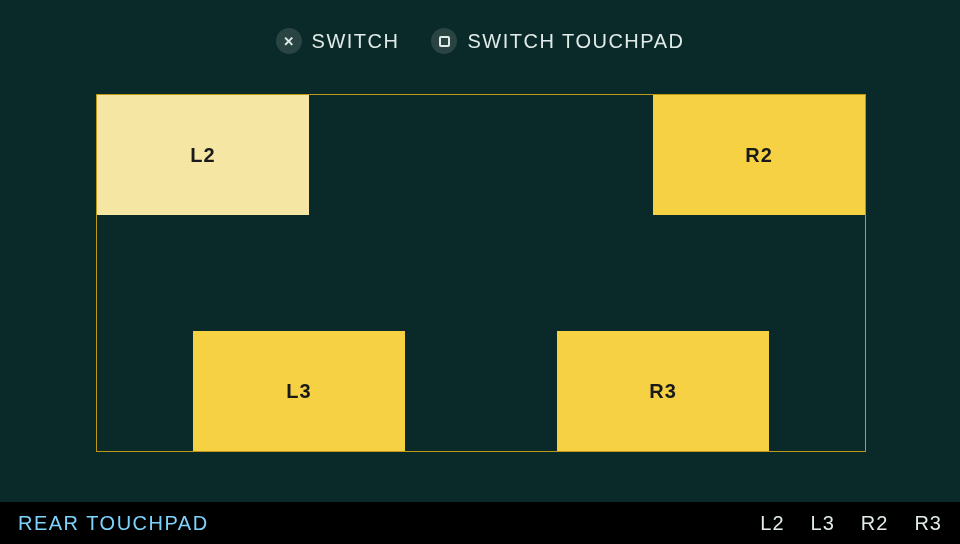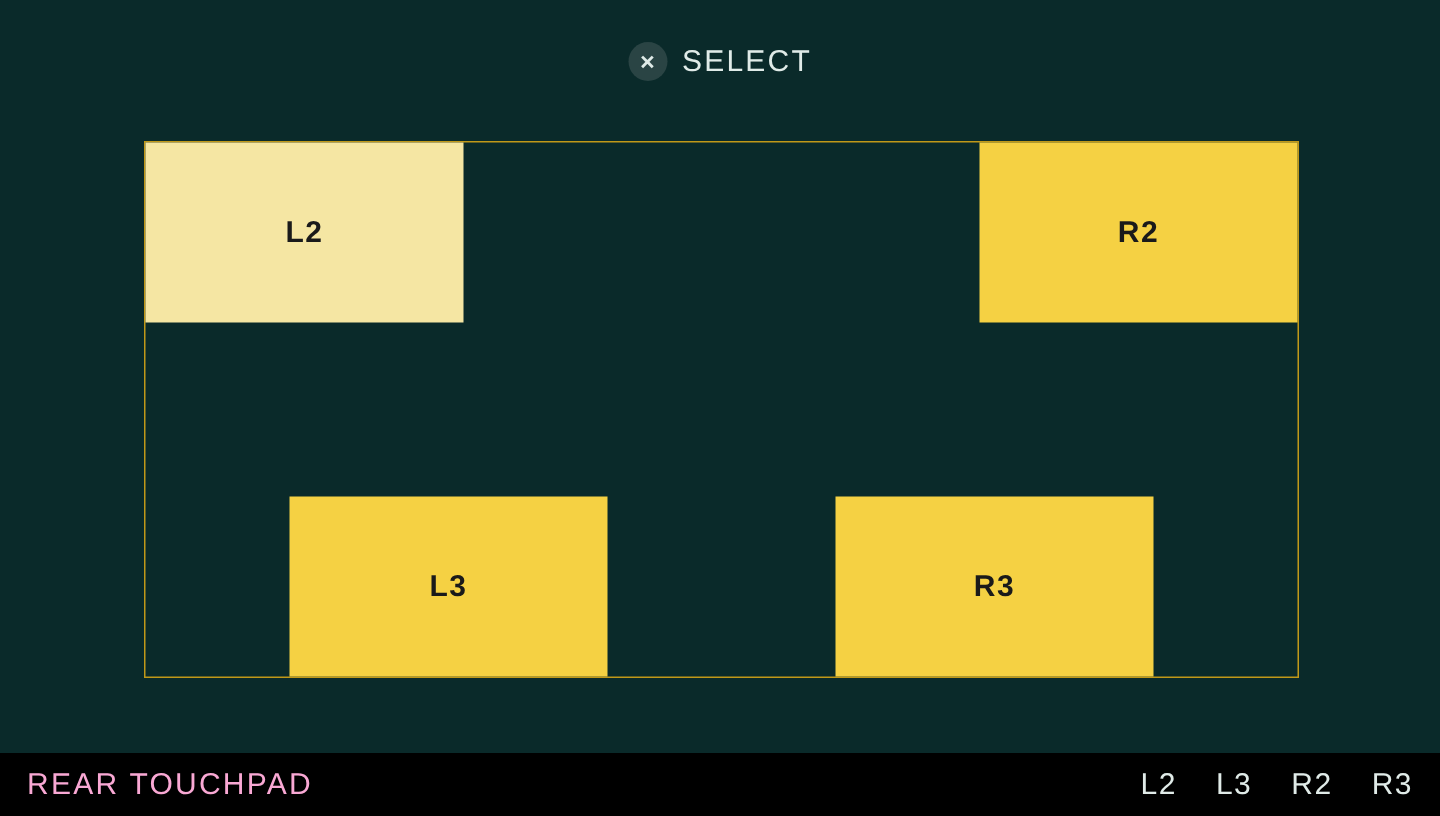--- a/index.html
+++ b/index.html
@@ -125,21 +125,21 @@
       left: 0;
       width: 100%;
       height: 42px;
       background: #000000;
       display: flex;
       align-items: center;
       justify-content: space-between;
       padding: 0 18px;
     }
     .footer-label {
-      color: #f9a8d4;
+      color: #7dd3fc;
       font-size: 20px;
       letter-spacing: 1.5px;
       font-weight: 400;
     }
     .footer-indicators {
       display: flex;
       gap: 26px;
     }
     .footer-indicator {
       color: #e0ebe8;
@@ -147,21 +147,27 @@
       letter-spacing: 1px;
       font-weight: 400;
     }
   </style>
 </head>
 <body>
 
 <div class="header">
   <div class="header-item">
     <div class="icon-circle">✕</div>
-    <span class="header-label">SELECT</span>
+    <span class="header-label">SWITCH</span>
+  </div>
+  <div class="header-item">
+    <div class="icon-circle">
+      <div class="icon-square"></div>
+    </div>
+    <span class="header-label">SWITCH TOUCHPAD</span>
   </div>
 </div>
 
 <div class="touchpad-frame">
   <div class="zone zone-l2">L2</div>
   <div class="zone zone-r2">R2</div>
   <div class="zone zone-l3">L3</div>
   <div class="zone zone-r3">R3</div>
 </div>
 

